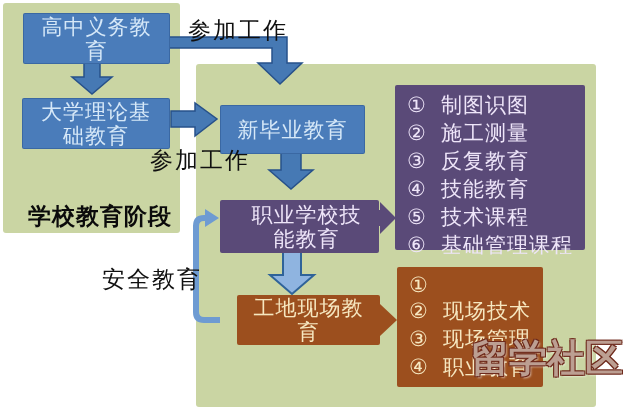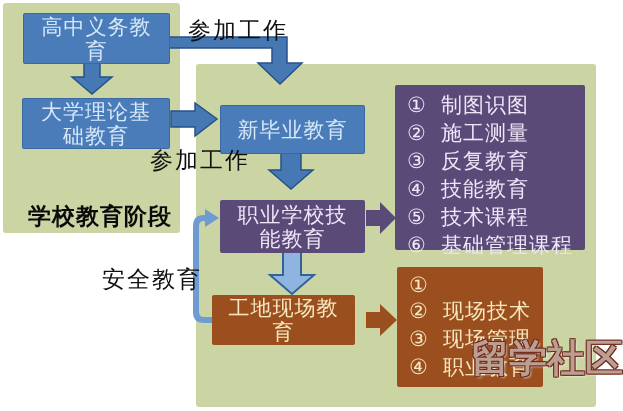--- a/index.html
+++ b/index.html
@@ -15,22 +15,22 @@
     position:absolute;display:flex;align-items:center;justify-content:center;
     text-align:center;white-space:pre-line;border-radius:2px;
     font-size:21px;line-height:1.12;letter-spacing:1px;
   }
   .box.blue{background:#4A7CBA;color:#D6E8F8;border:1px solid rgba(30,70,120,.35);}
   .box.purple{background:#5A4A78;color:#EEE5F9;}
   .box.brown{background:#9C4F1E;color:#F6E7C0;}
   #box-high-school{left:23px;top:13px;width:145px;height:49px;}
   #box-university{left:22px;top:98px;width:146px;height:49px;}
   #box-new-graduate{left:220px;top:105px;width:143px;height:47px;}
-  #box-vocational{left:220px;top:200px;width:145px;height:53px;}
-  #box-site{left:212px;top:295px;width:143px;height:50px;}
+  #box-vocational{left:220px;top:200px;width:145px;height:53px;padding-left:14px;}
+  #box-site{left:237px;top:295px;width:143px;height:50px;}
   .list{
     position:absolute;border-radius:2px;display:flex;flex-direction:column;
     justify-content:space-around;font-size:21px;letter-spacing:1px;
     padding:6px 4px 6px 12px;box-sizing:border-box;
   }
   #list-vocational{left:395px;top:85px;width:190px;height:165px;background:#5A4A78;color:#EEE5F9;}
   #list-site{left:397px;top:267px;width:146px;height:120px;background:#9C4F1E;color:#F6E7C0;}
   .list .row{display:flex;align-items:center;}
   .list .num{width:34px;flex:0 0 34px;}
   .edge-label{position:absolute;color:#101010;font-size:23px;letter-spacing:2px;}

